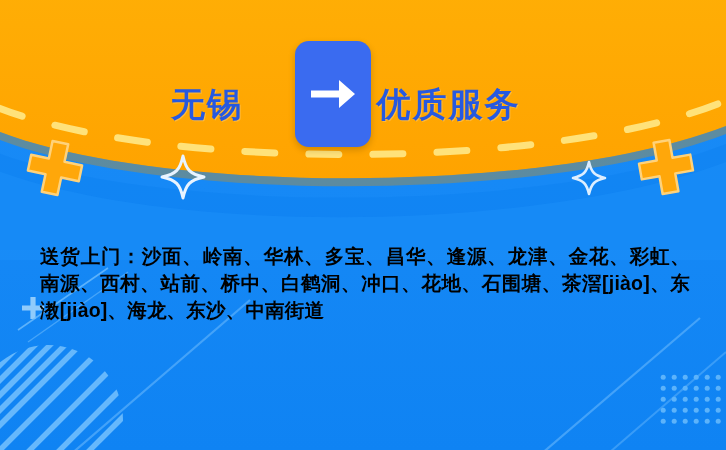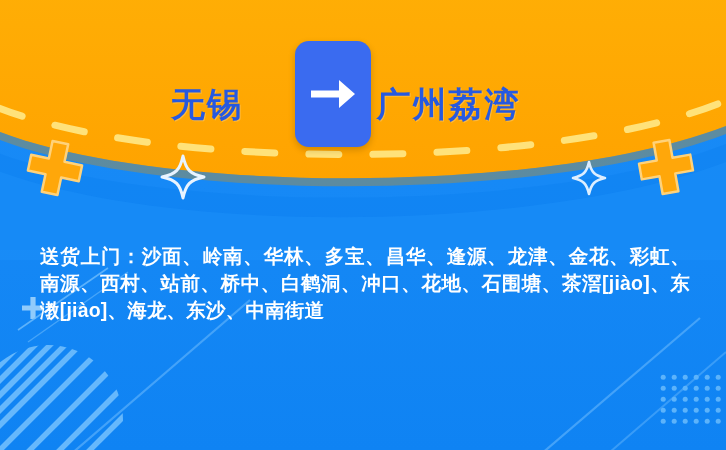--- a/index.html
+++ b/index.html
@@ -73,21 +73,21 @@
     margin-top: 3px;
   }
   #arrow-icon { display:block; }
   
   #delivery-text {
     position: absolute;
     left: 40px;
     top: 243px;
     width: 650px;
     z-index: 7;
-    color: #ffffff;
+    color: #000000;
     font-size: 19.5px;
     font-weight: bold;
     line-height: 27px;
     letter-spacing: 0.2px;
     text-align: justify;
     text-justify: inter-character;
   }
   
   #slogan {
     position: absolute;
@@ -192,19 +192,19 @@
 
   <div id="route-strip">
     <div class="city" id="city-origin">无锡</div>
 
     <div id="arrow-box">
       <svg id="arrow-icon" width="48" height="34" viewBox="0 0 48 34">
         <path d="M2,13.5 L30,13.5 L30,3 L46,17 L30,31 L30,20.5 L2,20.5 Z" fill="#FFFFFF"></path>
       </svg>
     </div>
 
-    <div class="city" id="city-dest">广州荔湾</div>
+    <div class="city" id="city-dest">优质服务</div>
   </div>
 
   <div id="delivery-text">送货上门：沙面、岭南、华林、多宝、昌华、逢源、龙津、金花、彩虹、南源、西村、站前、桥中、白鹤洞、冲口、花地、石围塘、茶滘[jiào]、东漖[jiào]、海龙、东沙、中南街道</div>
 
 
 </div>
 
 </body></html>

